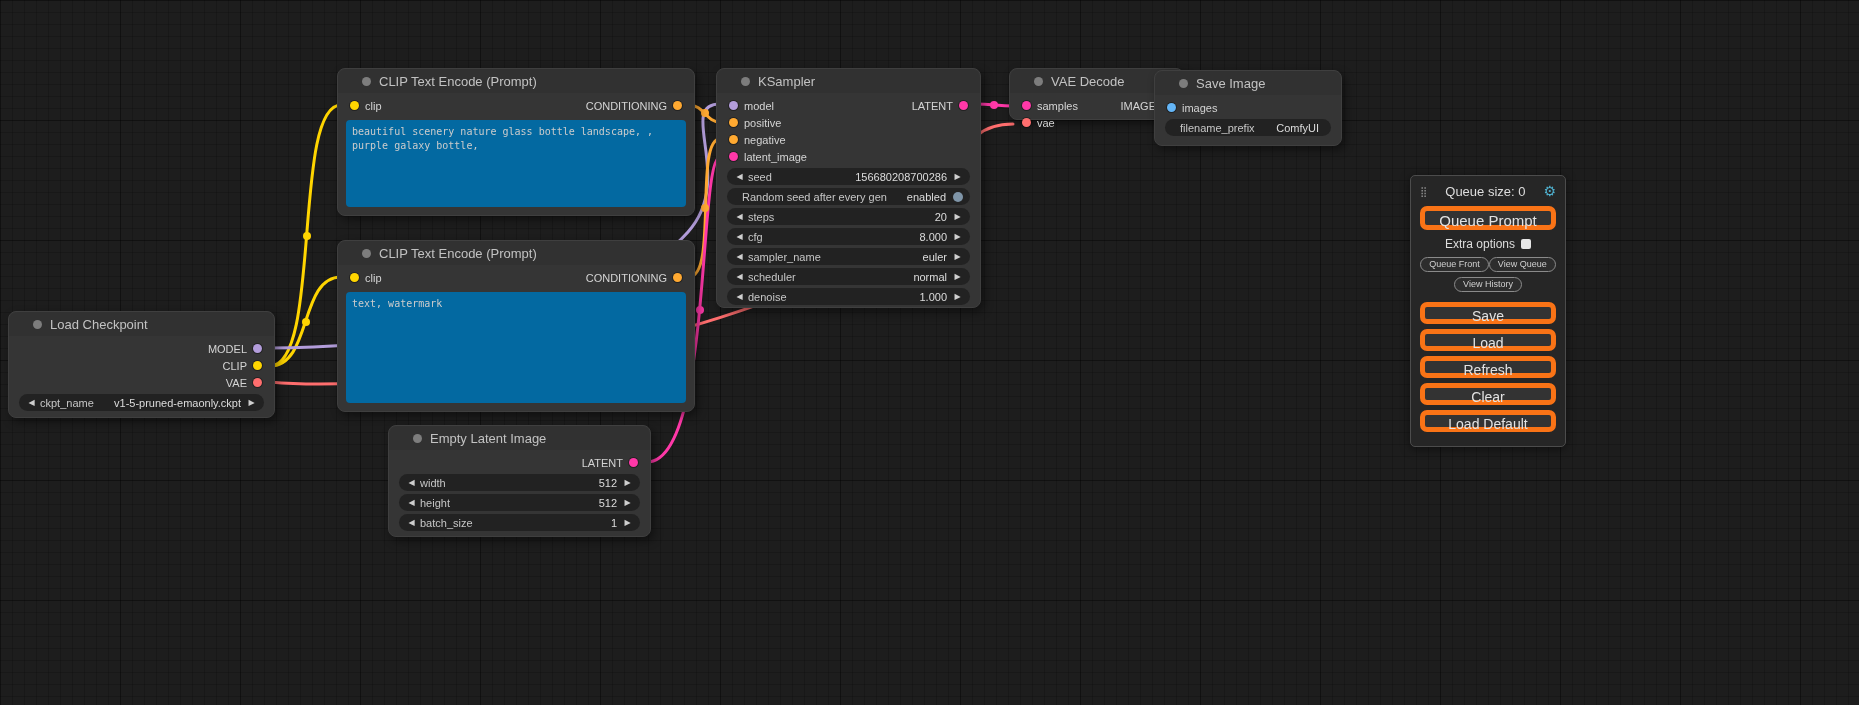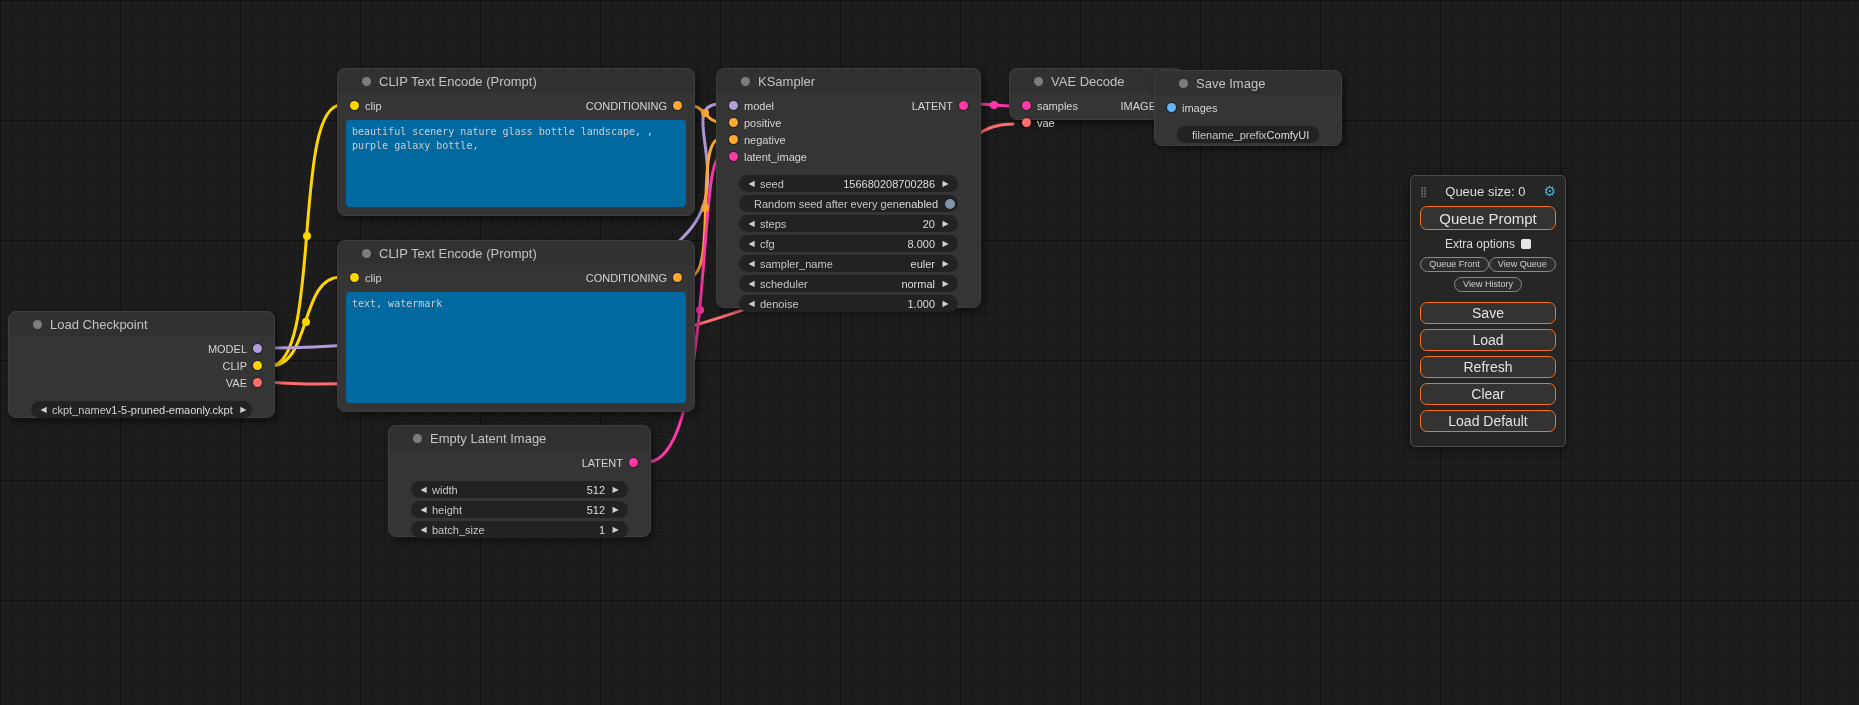--- a/index.html
+++ b/index.html
@@ -39,21 +39,21 @@
   .title-dot{width:9px;height:9px;border-radius:50%;background:#7d7d7d;flex:none}
   .ports{margin-top:4px}
   .port-row{height:17px;display:flex;align-items:center;font-size:11px;color:#d4d4d4;padding:0 12px}
   .port-row.out{justify-content:flex-end}
   .port-row.both{justify-content:space-between}
   .pgroup{display:flex;align-items:center}
   .dot{width:9px;height:9px;border-radius:50%;flex:none;box-shadow:0 0 0 1px rgba(0,0,0,.35)}
   .in-label{margin-left:6px}
   .out-label{margin-right:6px}
 
-  .widgets{padding:0 22px;margin-top:10px}
+  .widgets{padding:0 10px;margin-top:3px}
   .widget{
     height:17px;display:flex;align-items:center;
     background:#222;border-radius:9px;
     padding:0 7px;margin-bottom:3px;
     font-size:11px;color:#c6c6c6;cursor:pointer;
   }
   .warrow{font-size:8px;color:#cfcfcf;width:11px;text-align:center;flex:none}
   .wname{margin-left:3px;white-space:nowrap}
   .wval{margin-left:auto;margin-right:5px;color:#dcdcdc;white-space:nowrap}
   .widget.plain .wname{margin-left:8px}
@@ -74,21 +74,21 @@
     background:#262626;border:1px solid #4c4c4c;border-radius:5px;
     padding:6px 9px 9px;box-shadow:0 2px 10px rgba(0,0,0,.5);
   }
   .qp-header{display:flex;align-items:center;height:18px;margin-bottom:6px}
   .drag-handle{color:#8a8a8a;font-size:10px;cursor:grab;flex:none}
   .queue-size{flex:1;text-align:center;font-size:13px;color:#dddddd}
   .gear{font-size:14px;flex:none;cursor:pointer;line-height:1}
   button{font-family:"Liberation Sans",sans-serif;cursor:pointer}
   .btn-big{
     display:block;width:100%;height:22px;
-    background:#333333;border:1px solid #f97316;border-radius:7px;
+    background:#333333;border:5px solid #f97316;border-radius:7px;
     color:#e2e2e2;font-size:14px;margin-bottom:5px;line-height:19px;
   }
   .btn-queue{height:24px;font-size:15px;margin-bottom:7px}
   .extra-row{display:flex;justify-content:center;align-items:center;gap:6px;font-size:12px;color:#dddddd;margin-bottom:6px}
   .checkbox{width:10px;height:10px;background:#e6e6e6;border-radius:2px;cursor:pointer}
   .small-row{display:flex;justify-content:center;margin-bottom:5px}
   .btn-small{
     background:#2d2d2d;border:1px solid #8a8a8a;border-radius:8px;
     color:#d0d0d0;font-size:9px;padding:1px 8px;line-height:11px;
   }

